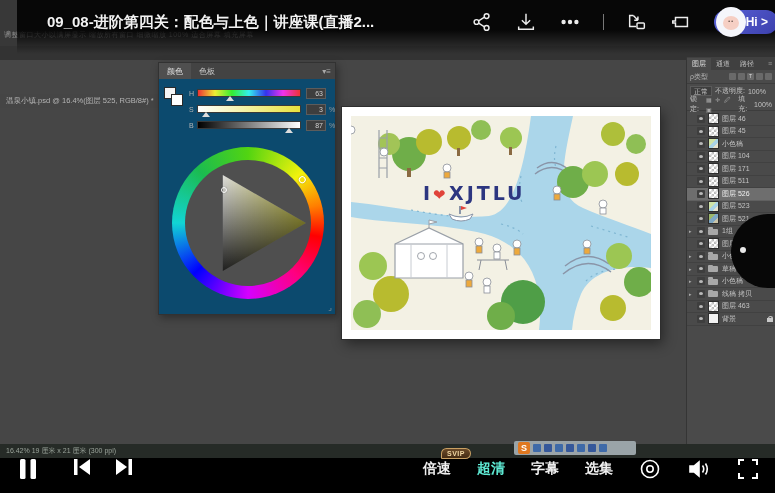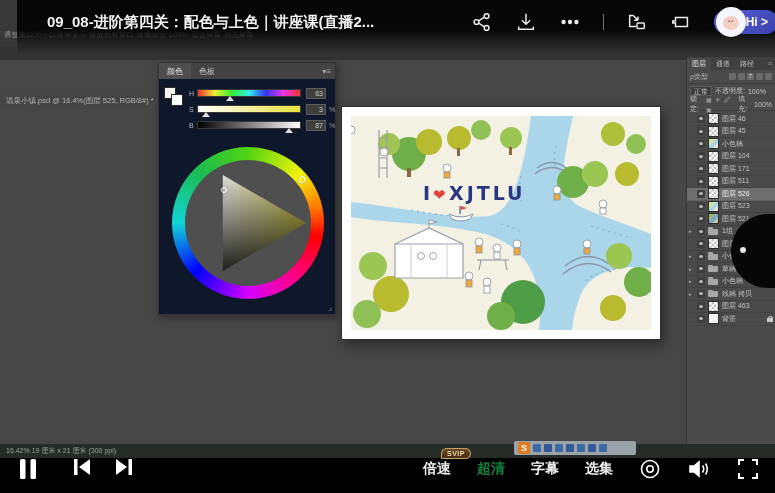--- a/index.html
+++ b/index.html
@@ -10,21 +10,21 @@
   
   .ps { position:absolute; inset:0; background:#464646; }
   .ps-topchrome { position:absolute; left:0; top:0; width:775px; height:46px; background:#383838; }
   .ps-optionsbar { position:absolute; left:4px; top:30px; font-size:7px; color:#8a8a8a; letter-spacing:.5px; white-space:nowrap; }
   .ps-zoomglyph { position:absolute; left:6px; top:27px; color:#9a9a9a; font-size:9px; }
   .ps-tabrow { position:absolute; left:0; top:46px; width:775px; height:14px; background:#333333; }
   .ps-doctab { display:inline-block; height:14px; padding:2px 8px 0 6px; background:#454545; color:#b5b5b5; font-size:7.5px; white-space:nowrap;margin-top:48px; }
   .ps-statusbar { position:absolute; left:0; top:444px; width:775px; height:14px; background:#262b27; color:#9aa39a; font-size:7px; line-height:14px; padding-left:6px; }
 
   
-  .cpanel { position:absolute; left:158px; top:62px; width:178px; height:253px; background:#0f172a; border:1px solid #323232; box-shadow:2px 3px 8px rgba(0,0,0,.35); }
+  .cpanel { position:absolute; left:158px; top:62px; width:178px; height:253px; background:#0c4a6e; border:1px solid #323232; box-shadow:2px 3px 8px rgba(0,0,0,.35); }
   .cpanel-head { height:16px; background:#434343; display:flex; align-items:center; font-size:8px; color:#c9c9c9; }
   .cpanel-tab { padding:2px 8px; height:16px; line-height:14px; }
   .cpanel-tab.active { background:#4f4f4f; color:#e2e2e2; }
   .cpanel-menu { margin-left:auto; margin-right:4px; color:#aaa; font-size:8px; }
   .swatch-pair { position:absolute; left:5px; top:24px; width:20px; height:20px; }
   .swatch-pair .sw { position:absolute; width:12px; height:12px; border:1px solid #2a2a2a; background:#f5f5f5; }
   .swatch-pair .sw.bg { left:7px; top:7px; background:#fff; }
   .slider-row { position:absolute; left:30px; height:12px; display:flex; align-items:center; }
   .slider-label { width:8px; font-size:7px; color:#b5b5b5; }
   .slider-track { position:relative; width:104px; height:8px; border:1px solid #393939; }
@@ -118,21 +118,21 @@
   .snip-toolbar i:nth-child(odd) { background:#35589a; }
 
   .control-bar { position:absolute; left:0; top:458px; width:775px; height:35px; background:#000; display:flex; align-items:flex-start; }
   .cbtn { background:none; border:none; color:#fff; cursor:pointer; display:flex; align-items:center; justify-content:center; }
   .cbtn svg { display:block; }
   .pause-btn { margin-left:18px; }
   .prev-btn { margin-left:34px; }
   .next-btn { margin-left:22px; }
   .right-controls { margin-left:auto; display:flex; align-items:center; gap:26px; margin-right:16px; }
   .text-btn { background:none; border:none; color:#f0f0f0; font-size:14px; font-weight:bold; cursor:pointer; font-family:inherit; position:relative; }
-  .text-btn.quality { color:#15803d; }
+  .text-btn.quality { color:#5eead4; }
   .svip-badge { position:absolute; left:18px; top:-12px; background:linear-gradient(180deg,#6b4a28,#452c14); border:1px solid #c9a063; color:#f2d8a4; font-size:7px; font-weight:bold; padding:1px 5px; border-radius:6px 6px 6px 1px; letter-spacing:.5px; }
 </style>
 </head>
 <body>
 
 <div class="stage">
 
   <div class="ps">
     <div class="ps-topchrome">
       <span class="ps-zoomglyph">⌕</span>

